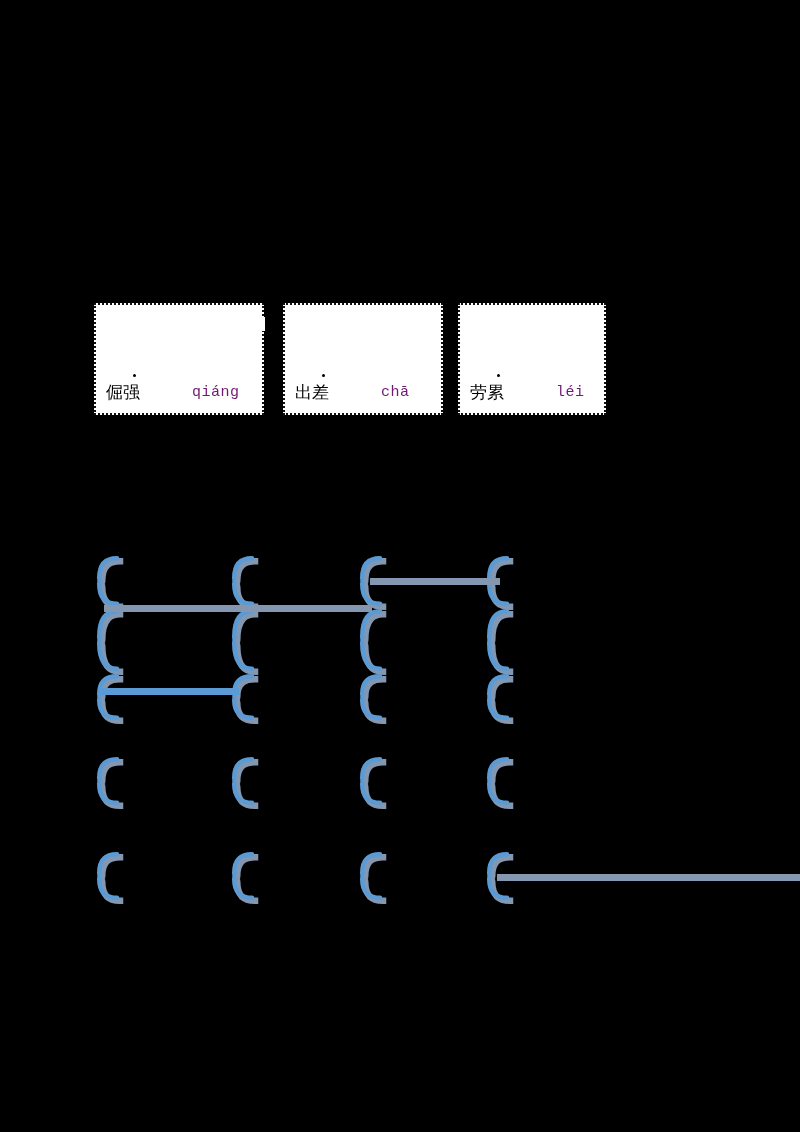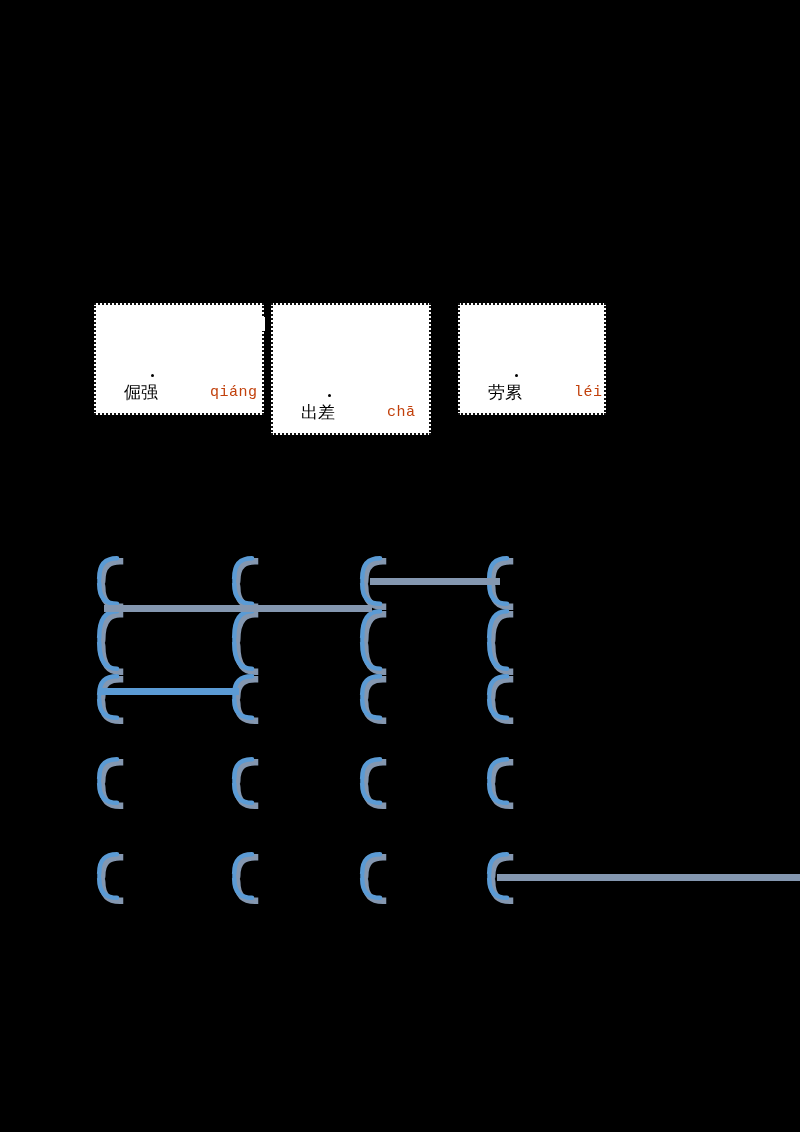--- a/index.html
+++ b/index.html
@@ -46,36 +46,35 @@
     line-height: 28px;
     white-space: nowrap;
   }
   .vocab-word {
     position: relative;
     font-size: 17px;
     color: #000000;
     font-family: "Liberation Serif", "DejaVu Serif", serif;
     width: 86px;
     flex: 0 0 86px;
-    margin-left: 18px;
   }
   .vocab-word .emph-dot {
     position: absolute;
     width: 3px;
     height: 3px;
     border-radius: 50%;
     background: #000000;
     top: -5px;
   }
   .vocab-word.dot-right .emph-dot { left: 27px; }
   .vocab-word.dot-left  .emph-dot { left: 6px; }
 
   .vocab-pinyin {
     font-size: 15px;
-    color: #c2410c;
+    color: #701a75;
     font-family: "Liberation Mono", "DejaVu Sans Mono", monospace;
     letter-spacing: 0.5px;
   }
 
   
   .box-notch {
     position: absolute;
     background: #ffffff;
     pointer-events: auto;
   }
@@ -109,21 +108,21 @@
     <div class="vocab-inner">
       <div class="vocab-line">
         <span class="vocab-word dot-right">倔强<span class="emph-dot"></span></span>
         <span class="vocab-pinyin">qiáng</span>
       </div>
     </div>
   </div>
 
   <div class="box-notch" style="left:252px; top:317px; width:13px; height:14px;"></div>
 
-  <div class="vocab-box" style="left:271px; top:303px; width:160px; height:132px;">
+  <div class="vocab-box" style="left:283px; top:303px; width:160px; height:112px;">
     <div class="vocab-inner">
       <div class="vocab-line">
         <span class="vocab-word dot-right">出差<span class="emph-dot"></span></span>
         <span class="vocab-pinyin">chā</span>
       </div>
     </div>
   </div>
 
   <div class="vocab-box" style="left:458px; top:303px; width:148px; height:112px;">
     <div class="vocab-inner">

